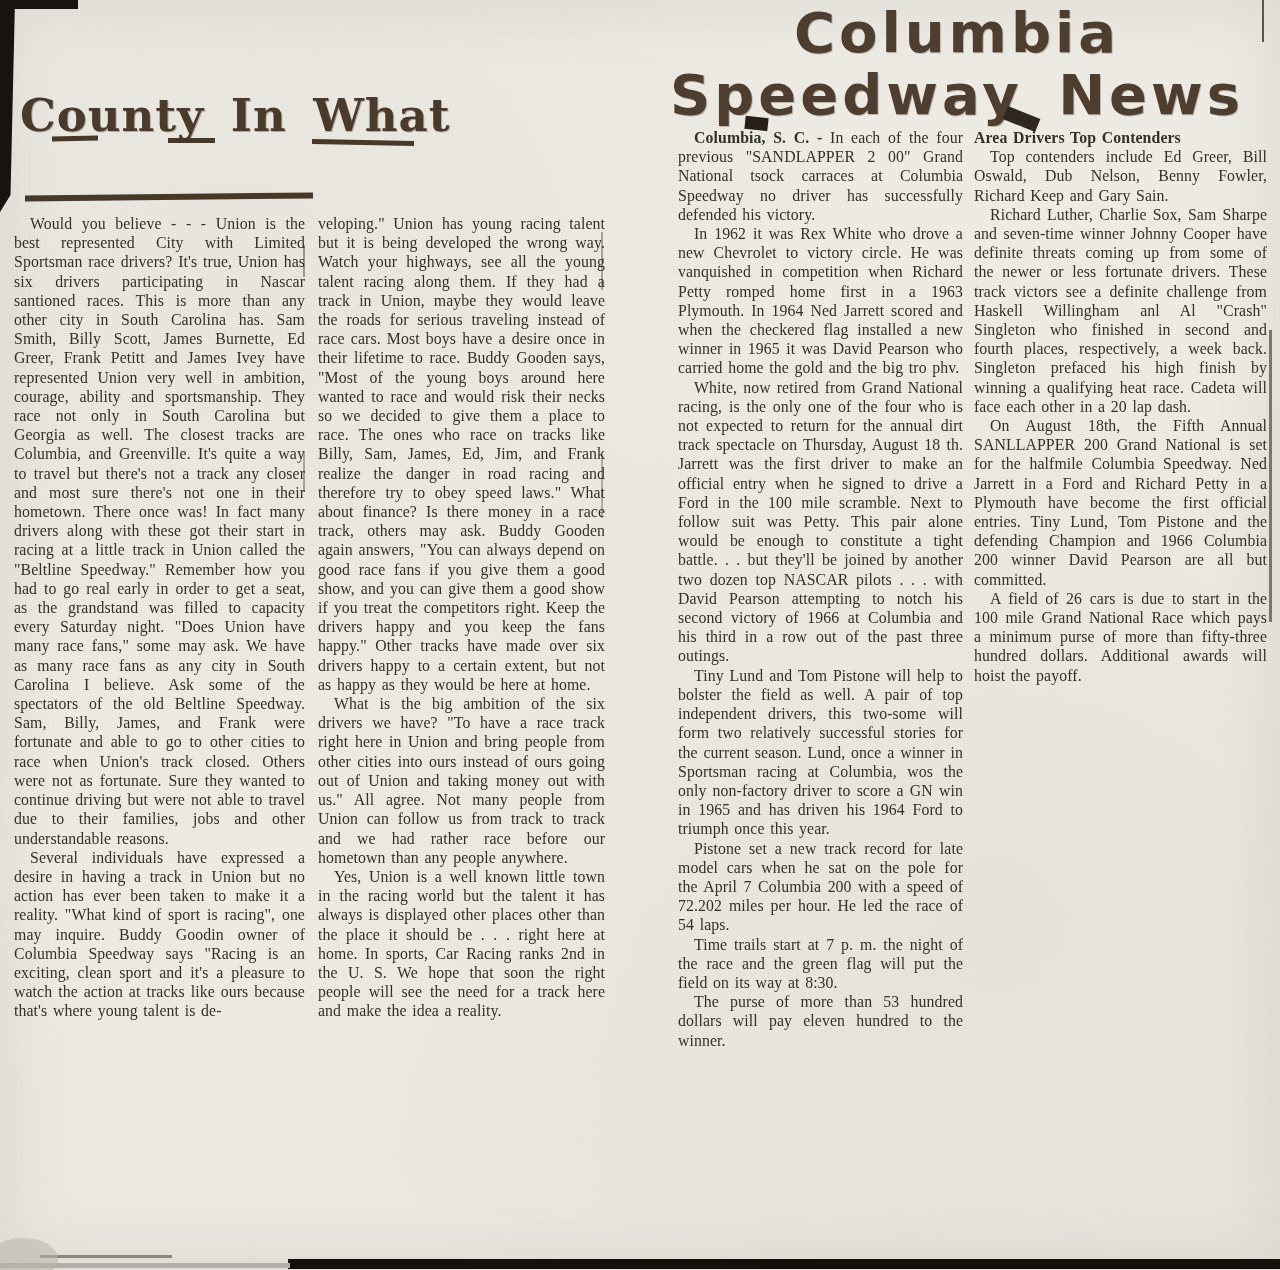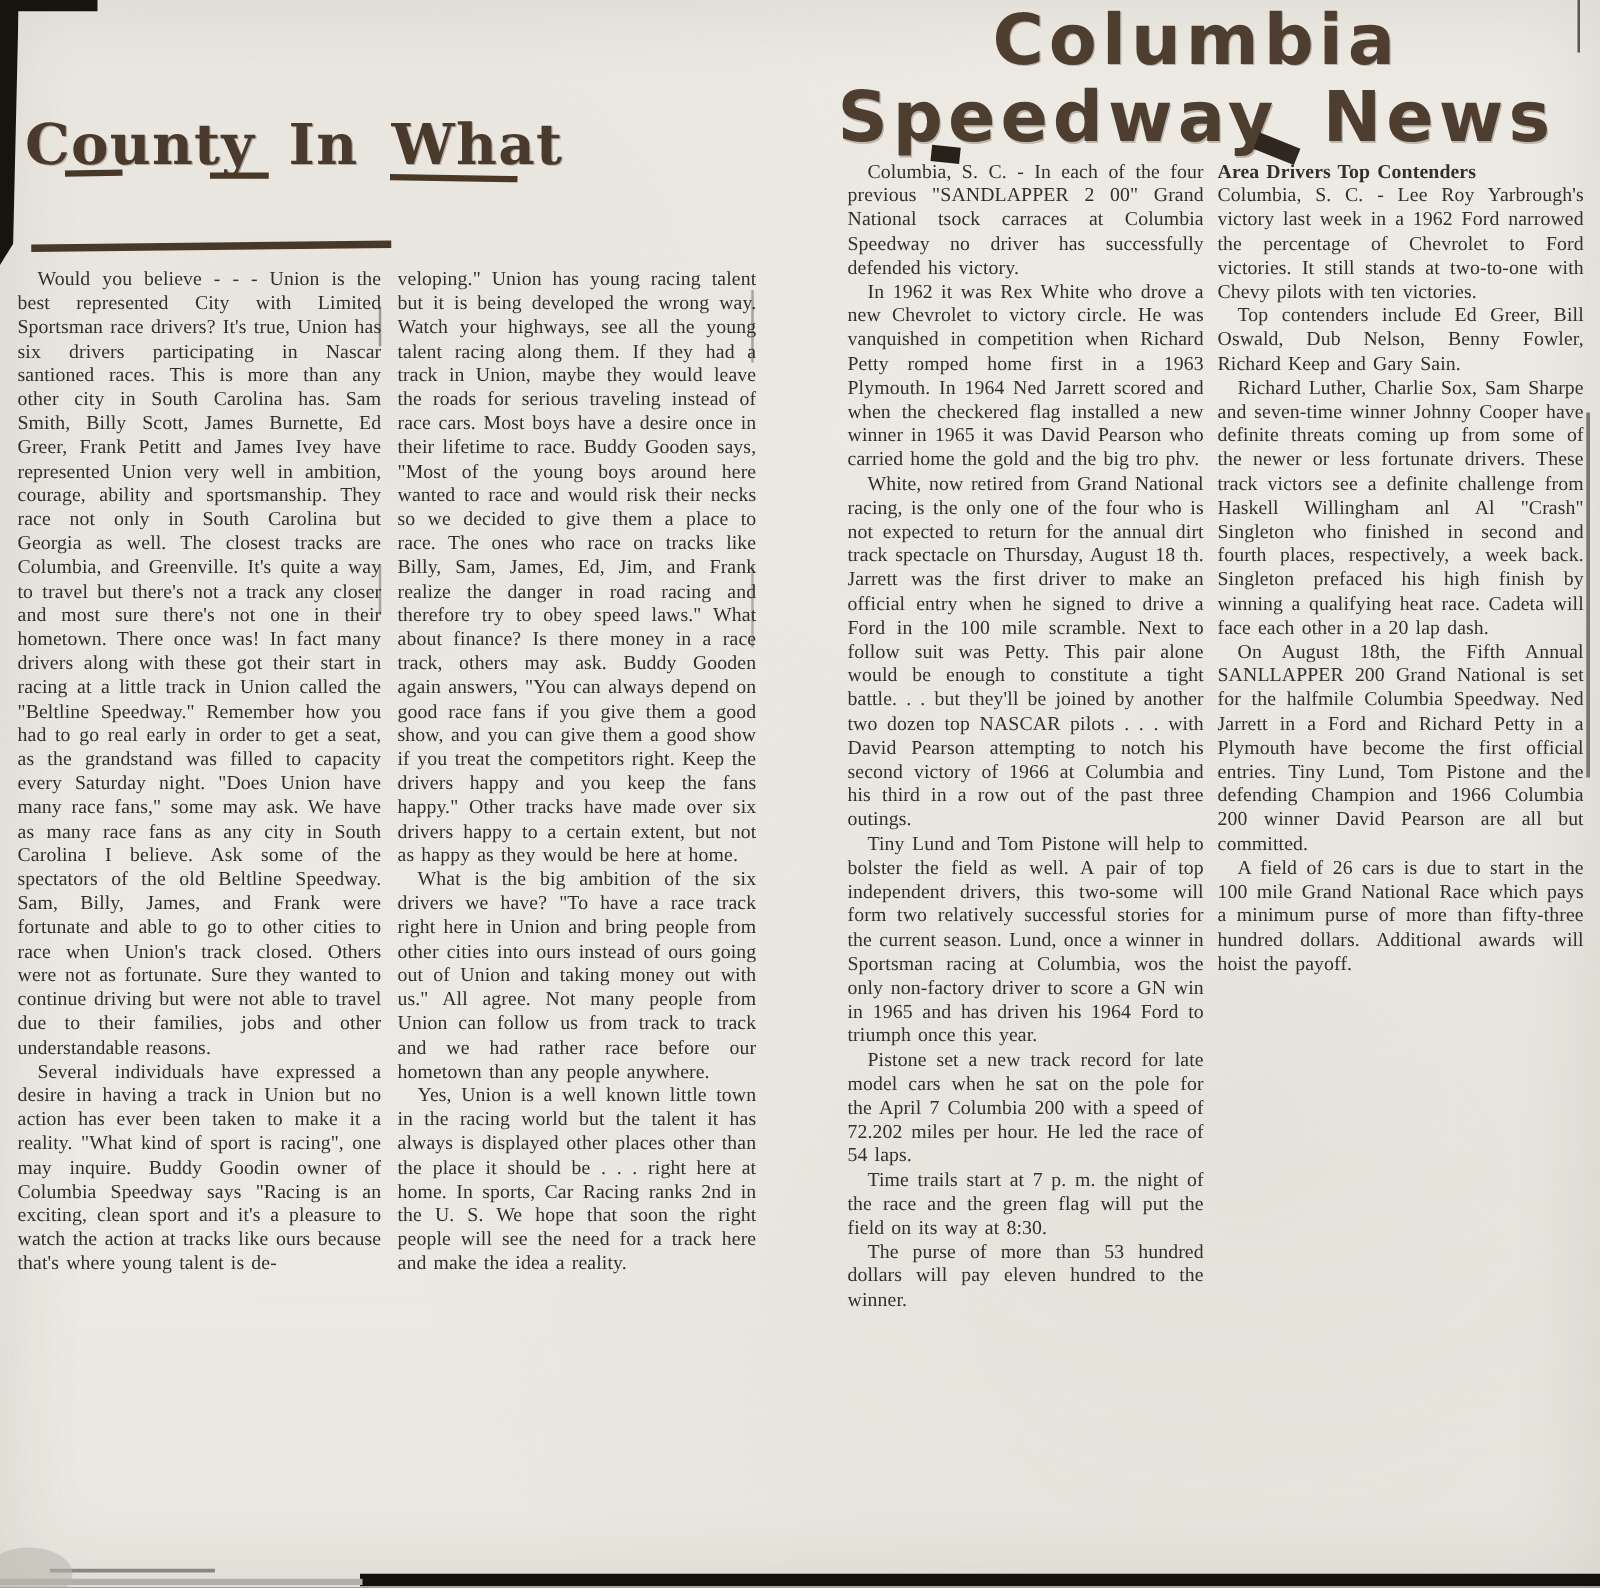--- a/index.html
+++ b/index.html
@@ -29,21 +29,21 @@
   }
   .hl-line { display:block; }
   
   .col {
     position:absolute; text-align:justify; overflow:hidden;
     font-size:15.8px; line-height:19.2px; letter-spacing:0.1px; word-spacing:1.6px;
     color:#33302a;
   }
   .col p { margin:0; text-indent:16px; }
   .col p.cont { text-indent:0; }
-  .col p .dateline { font-weight:normal; }
+  .col p .dateline { font-weight:bold; }
   .col p.col-header { text-indent:0; font-weight:bold; }
   .col1 { left:14px;  top:214px; width:291px; height:1052px; }
   .col2 { left:318px; top:214px; width:287px; height:1052px; }
   .col3 { left:678px; top:128px; width:285px; height:1134px; }
   .col4 { left:974px; top:128px; width:293px; height:1138px; }
   
   .artifact { position:absolute; pointer-events:none; }
   .edge-left   { left:0; top:0; width:15px; height:212px; background:#17140f;
                  clip-path:polygon(0 0,100% 0,70% 92%,0 100%); }
   .edge-top    { left:0; top:0; width:78px; height:9px; background:#17140f; }
@@ -98,24 +98,20 @@
     <p>In 1962 it was Rex White who drove a new Chevrolet to victory circle. He was vanquished in competition when Richard Petty romped home first in a 1963 Plymouth. In 1964 Ned Jarrett scored and when the checkered flag installed a new winner in 1965 it was David Pearson who carried home the gold and the big tro phv.</p>
     <p>White, now retired from Grand National racing, is the only one of the four who is not expected to return for the annual dirt track spectacle on Thursday, August 18 th. Jarrett was the first driver to make an official entry when he signed to drive a Ford in the 100 mile scramble. Next to follow suit was Petty. This pair alone would be enough to constitute a tight battle. . . but they'll be joined by another two dozen top NASCAR pilots . . . with David Pearson attempting to notch his second victory of 1966 at Columbia and his third in a row out of the past three outings.</p>
     <p>Tiny Lund and Tom Pistone will help to bolster the field as well. A pair of top independent drivers, this two-some will form two relatively successful stories for the current season. Lund, once a winner in Sportsman racing at Columbia, wos the only non-factory driver to score a GN win in 1965 and has driven his 1964 Ford to triumph once this year.</p>
     <p>Pistone set a new track record for late model cars when he sat on the pole for the April 7 Columbia 200 with a speed of 72.202 miles per hour. He led the race of 54 laps.</p>
     <p>Time trails start at 7 p. m. the night of the race and the green flag will put the field on its way at 8:30.</p>
     <p>The purse of more than 53 hundred dollars will pay eleven hundred to the winner.</p>
   </div>
 
   <div class="col col4">
     <p class="col-header">Area Drivers Top Contenders</p>
-    <p class="cont">
-      <b class="dateline">Columbia, S. C. -</b>
-      <span>Lee Roy Yarbrough's victory last week in a 1962 Ford narrowed the percentage of Chevrolet to Ford victories. It still stands at two-to-one with Chevy pilots with ten victories.</span>
-    </p>
     <p>Top contenders include Ed Greer, Bill Oswald, Dub Nelson, Benny Fowler, Richard Keep and Gary Sain.</p>
     <p>Richard Luther, Charlie Sox, Sam Sharpe and seven-time winner Johnny Cooper have definite threats coming up from some of the newer or less fortunate drivers. These track victors see a definite challenge from Haskell Willingham anl Al "Crash" Singleton who finished in second and fourth places, respectively, a week back. Singleton prefaced his high finish by winning a qualifying heat race. Cadeta will face each other in a 20 lap dash.</p>
     <p>On August 18th, the Fifth Annual SANLLAPPER 200 Grand National is set for the halfmile Columbia Speedway. Ned Jarrett in a Ford and Richard Petty in a Plymouth have become the first official entries. Tiny Lund, Tom Pistone and the defending Champion and 1966 Columbia 200 winner David Pearson are all but committed.</p>
     <p>A field of 26 cars is due to start in the 100 mile Grand National Race which pays a minimum purse of more than fifty-three hundred dollars. Additional awards will hoist the payoff.</p>
   </div>
 
   <div class="artifact edge-left"></div>
   <div class="artifact edge-top"></div>
   <div class="artifact underline-a"></div>
   <div class="artifact underline-b"></div>

